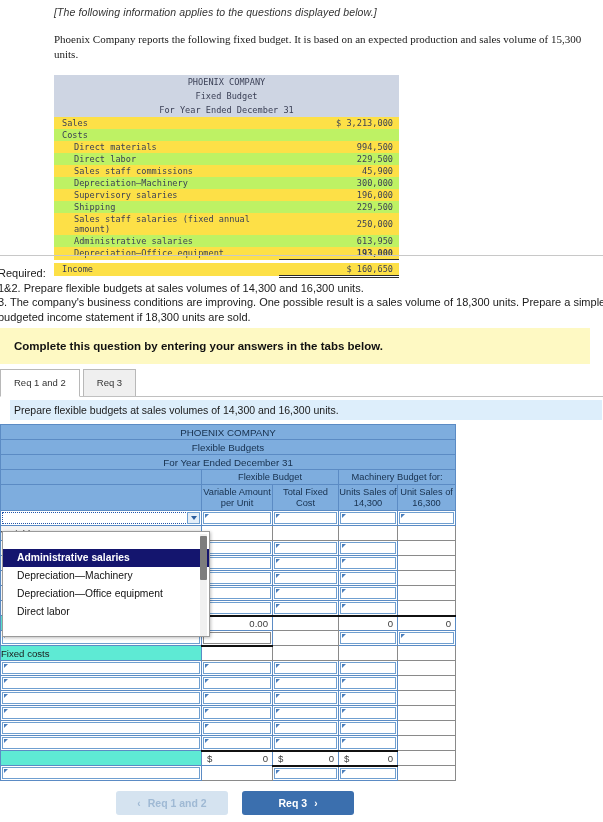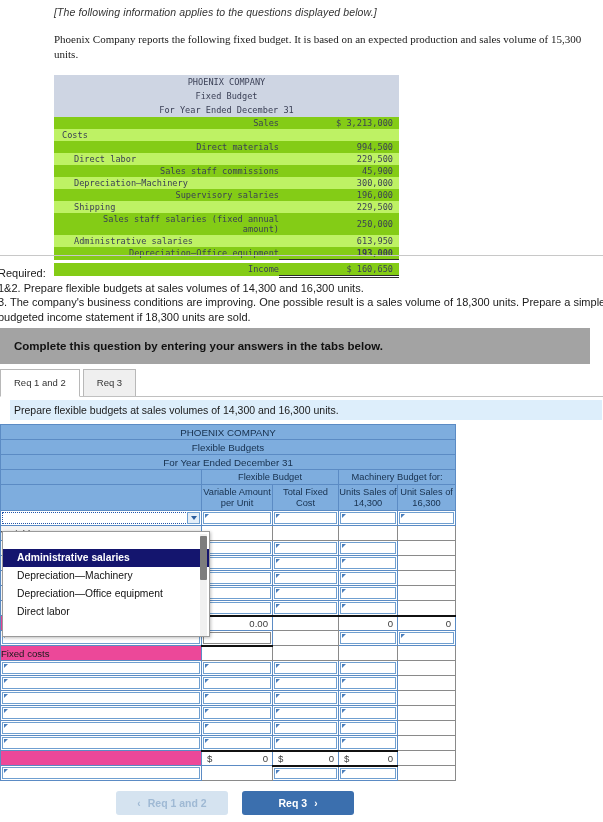--- a/index.html
+++ b/index.html
@@ -49,21 +49,21 @@
   .fb-head td {
     background: #ced5e3;
     text-align: center;
     padding: 2px 0;
     font-size: 8.6px;
   }
   .fb-row td.lbl { padding-left: 8px; }
   .fb-row td.lbl.ind { padding-left: 20px; }
   .fb-row td.amt { text-align: right; padding-right: 6px; width: 120px; margin-top: 37px; }
   .fb-row.shade td { background: #bef264; }
-  .fb-row.plain td { background: #84cc16; text-align: right; }
+  .fb-row.plain td { background: #fde047; }
   .fb-row.dbl td.amt { border-bottom: 3px double #2b2b2b; }
   .fb-spacer td { height: 3px; }
 
   
   .hr-rule {
     position: absolute; left: 0; right: 0;
     height: 1px; background: #c8c8c8;
   }
 
   
@@ -78,21 +78,21 @@
     overflow: hidden;
   }
   .required-wrap .ln { display: block; }
   .required-wrap .wrapln { white-space: normal; width: 620px; }
 
   
   .grey-bar {
     position: absolute;
     left: 0; top: 328px;
     width: 590px; height: 36px;
-    background: #a3a3a3;
+    background: #fef9c3;
     display: flex; align-items: center;
   }
   .grey-bar span {
     font-size: 11.5px; font-weight: bold;
     color: #111; padding-left: 14px;
   }
 
   
   .tabs {
     position: absolute; left: 0; top: 369px;
@@ -188,21 +188,21 @@
     font-size: 9.6px; color: #3a3a3a;
   }
   .cell-in .dollar {
     position: absolute; left: 5px; top: 1px;
     font-size: 9.6px; color: #3a3a3a;
   }
   .rowlabel {
     padding-left: 4px;
     font-size: 9.6px;
     color: #1a1a1a;
-    background: #ec4899;
+    background: #5eead4;
     border: 1px solid #5b8bc4;
   }
   .rowlabel.grey { background: #f4f4f4; }
   .ws td.blank { background: #ffffff; border: 1px solid #8a8a8a; }
   .ws td.topline { border-top: 2px solid #111; }
   .ws td.botline { border-bottom: 2px solid #111; }
 
   
   .selcell { position: relative; background: #fff; }
   .selbox {

